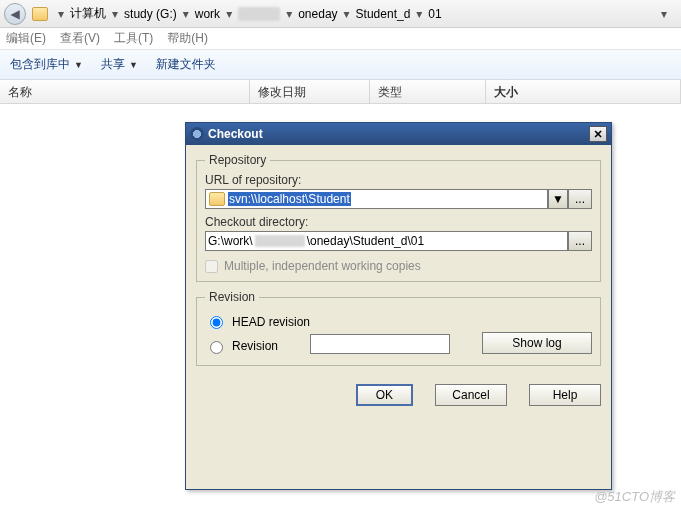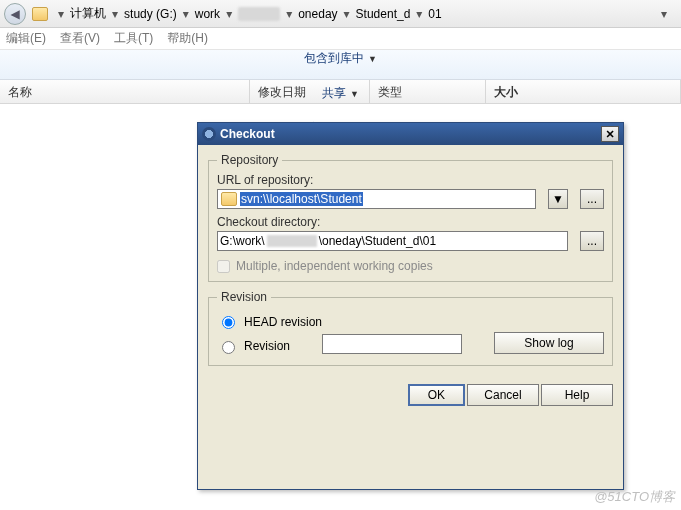--- a/index.html
+++ b/index.html
@@ -9,54 +9,54 @@
 .bc-back, .bc-fwd { width: 22px; height: 22px; border-radius: 11px; background: linear-gradient(#e8eef6,#d0d8e4); border: 1px solid #9aa; display:flex; align-items:center; justify-content:center; margin-right:2px; color:#556; }
 .bc-seg { display:flex; align-items:center; padding: 16px 4px; height:100%; }
 .bc-sep { color:#555; padding:0 2px; }
 .bc-folder { display:inline-block; width:16px; height:14px; background: linear-gradient(#ffe9a8,#f4c96b); border:1px solid #caa24a; border-radius:2px; margin-right:4px; }
 .bc-blur { display:inline-block; width:42px; height:14px; background:#d8d8d8; filter:blur(1px); border-radius:2px; }
 .bc-end { flex:1; display:flex; justify-content:flex-end; padding-right:8px; }
 
 .menubar { height: 22px; display:flex; align-items:center; padding: 0 6px; gap: 14px; border-bottom:1px solid #e5e5e5; background:#fff; }
 .menubar span { color:#737373; }
 
-.toolbar { height: 30px; background: linear-gradient(#f7fbff,#eaf2fb); border-bottom:1px solid #d5dce5; display:flex; align-items:center; padding: 0 10px; gap: 18px; color:#1a3e78;flex-direction:column; }
+.toolbar { height: 30px; background: linear-gradient(#f7fbff,#eaf2fb); border-bottom:1px solid #d5dce5; display:flex; align-items:center; padding: 0 10px; gap: 18px; color:#1a3e78; }
 .toolbar .item { display:flex; align-items:center; gap:4px; }
 .tri { font-size:9px; color:#333; }
 
 .columns { height: 24px; background:linear-gradient(#fdfdfd,#efefef); border-bottom:1px solid #d7d7d7; display:flex; }
 .col { border-right:1px solid #d7d7d7; padding:4px 8px; color:#333; }
 .col.name { width:250px; } .col.date { width:120px; } .col.type { width:116px; } .col.size { flex:1;font-weight:bold; }
 
 
-.dlg { position:absolute; left:197px; top:122px; width:427px; height:368px; border:1px solid #2b4a7a; background:#ece9d8; box-shadow: 2px 2px 4px rgba(0,0,0,.25); }
+.dlg { position:absolute; left:185px; top:122px; width:427px; height:368px; border:1px solid #2b4a7a; background:#ece9d8; box-shadow: 2px 2px 4px rgba(0,0,0,.25); }
 .titlebar { height:22px; background: linear-gradient(#3a66a7,#2a4a7c); color:#fff; display:flex; align-items:center; padding:0 4px; font-weight:bold; }
 .titlebar .ticon { width:14px; height:14px; margin-right:4px; background:radial-gradient(circle,#8fb3e0 40%,#2a4a7c 42%); border-radius:50%; }
 .titlebar .ttxt { flex:1; }
 .titlebar .close { width:18px; height:16px; background:linear-gradient(#f4f4f4,#cfcfcf); border:1px solid #555; display:flex; align-items:center; justify-content:center; color:#000; font-weight:bold; font-size:11px; }
 
 .body { padding:8px 10px 6px; }
 fieldset { border:1px solid #b8b8a8; margin:0 0 8px 0; padding:6px 8px 8px; }
 legend { padding:0 4px; color:#333; }
-.row { display:flex; align-items:center; gap:12px; margin:2px 0; }
+.row { display:flex; align-items:center; gap:0; margin:2px 0; }
 .lbl { color:#333; margin-bottom:2px; display:block; }
 .input { flex:1; height:20px; border:1px solid #7a7a7a; background:#fff; display:flex; align-items:center; padding:0 2px; overflow:hidden; }
 .input .sel { background:#316ac5; color:#fff; padding:0 1px; }
 .input .blur { display:inline-block; width:50px; height:12px; background:#d8d8d8; filter:blur(1px); margin:0 2px; }
 .ddbtn, .browse { width:20px; height:20px; border:1px solid #7a7a7a; background:linear-gradient(#f4f4f0,#d9d7c8); display:flex; align-items:center; justify-content:center; }
 .browse { width:24px; }
 select.full { width:100%; height:21px; border:1px solid #7a7a7a; background:#fff; }
 .chk { display:flex; align-items:center; gap:6px; margin-top:8px; }
 .chk input { margin:0; }
 .chk.dis { color:#8a8a8a; }
 .btn { height:22px; border:1px solid #7a7a7a; background:linear-gradient(#fdfdfb,#e5e3d6); padding:0 10px; display:inline-flex; align-items:center; justify-content:center; }
 .btn.def { border:2px solid #4a6ea9; padding:0 18px; }
 .radio-row { display:flex; align-items:flex-end; gap:6px; margin:3px 0; }
 .radio-row input[type=text] { width:140px; height:20px; border:1px solid #7a7a7a; }
-.footer { display:flex; justify-content:flex-end; gap:2px; padding:4px 10px 0; }
+.footer { display:flex; justify-content:flex-end; gap:22px; padding:4px 10px 0; }
 
 .watermark { position:absolute; right:6px; bottom:4px; color:#bfbfbf; font-size:13px; font-style:italic; }
 </style>
 </head>
 <body>
 
 <div class="breadcrumb">
   <div class="bc-back">◀</div>
   <span class="bc-seg">
       <span class="bc-folder"></span>

